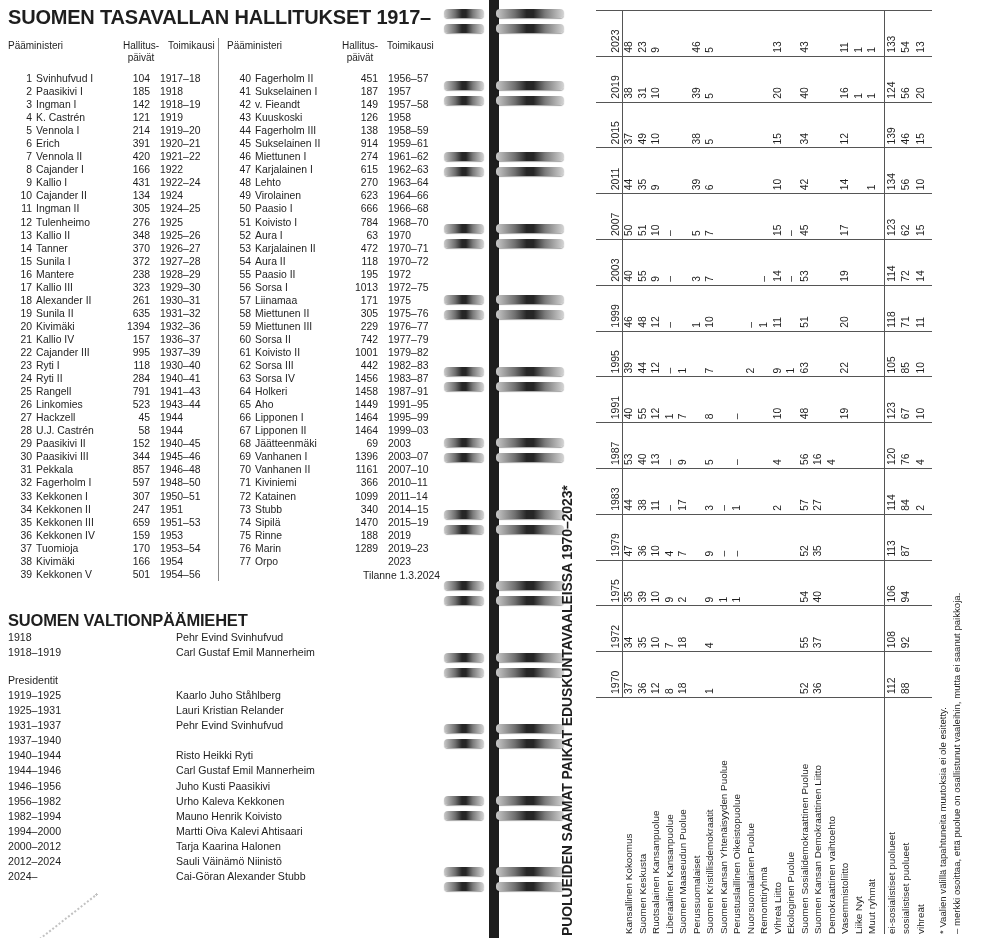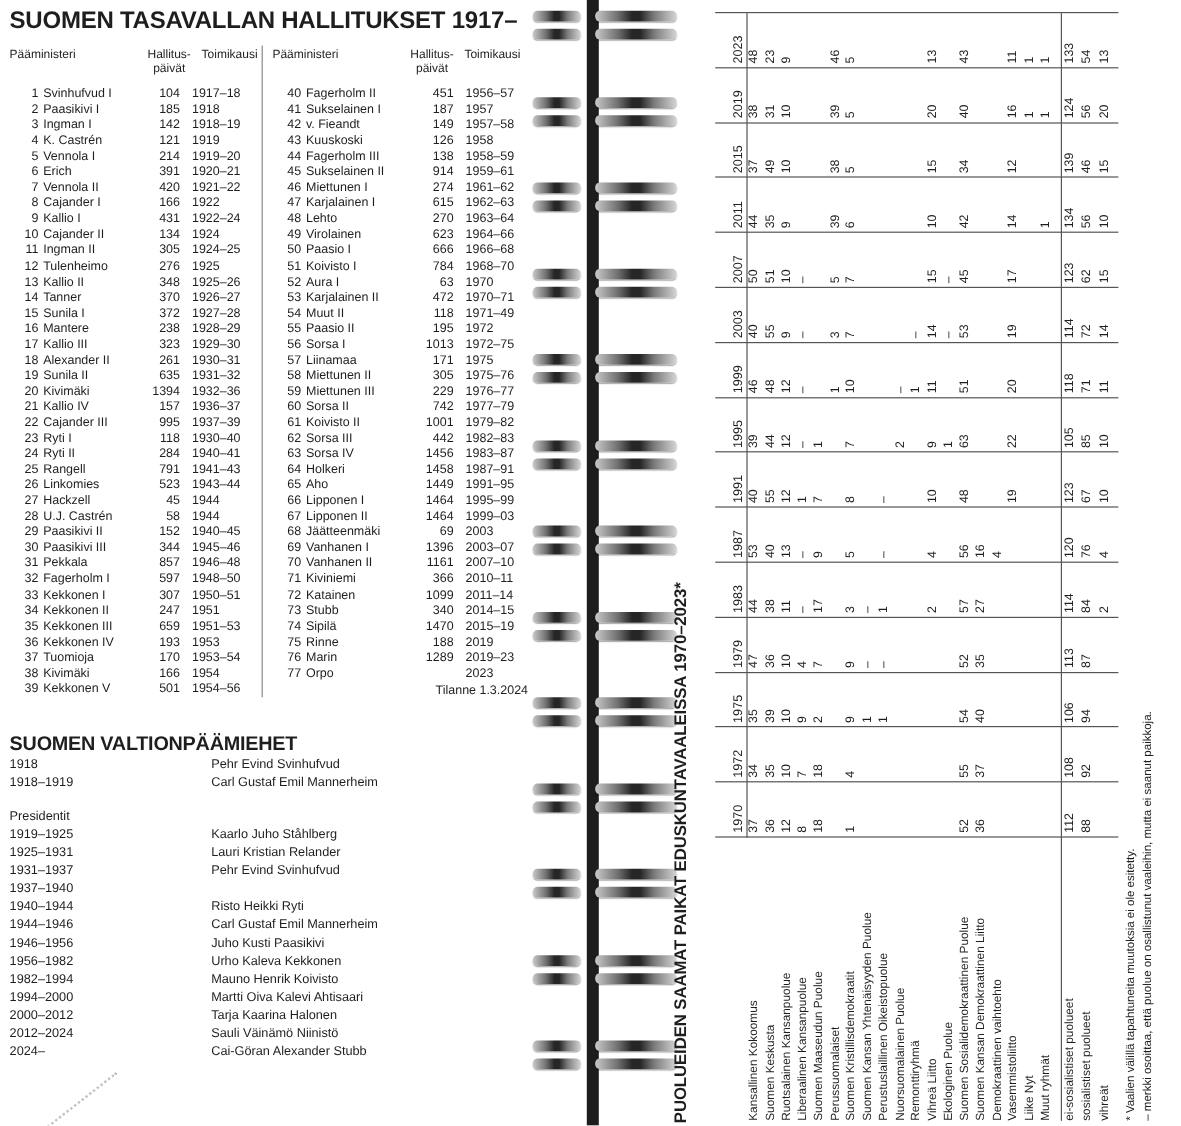--- a/index.html
+++ b/index.html
@@ -281,21 +281,21 @@
           </div>
           <div class="grow">
             <span class="g-idx">35</span>
             <span class="g-name">Kekkonen III</span>
             <span class="g-days">659</span>
             <span class="g-term">1951–53</span>
           </div>
           <div class="grow">
             <span class="g-idx">36</span>
             <span class="g-name">Kekkonen IV</span>
-            <span class="g-days">193</span>
+            <span class="g-days">159</span>
             <span class="g-term">1953</span>
           </div>
           <div class="grow">
             <span class="g-idx">37</span>
             <span class="g-name">Tuomioja</span>
             <span class="g-days">170</span>
             <span class="g-term">1953–54</span>
           </div>
           <div class="grow">
             <span class="g-idx">38</span>
@@ -398,23 +398,23 @@
             <span class="g-term">1970</span>
           </div>
           <div class="grow">
             <span class="g-idx">53</span>
             <span class="g-name">Karjalainen II</span>
             <span class="g-days">472</span>
             <span class="g-term">1970–71</span>
           </div>
           <div class="grow">
             <span class="g-idx">54</span>
-            <span class="g-name">Muut II</span>
+            <span class="g-name">Aura II</span>
             <span class="g-days">118</span>
-            <span class="g-term">1971–49</span>
+            <span class="g-term">1970–72</span>
           </div>
           <div class="grow">
             <span class="g-idx">55</span>
             <span class="g-name">Paasio II</span>
             <span class="g-days">195</span>
             <span class="g-term">1972</span>
           </div>
           <div class="grow">
             <span class="g-idx">56</span>
             <span class="g-name">Sorsa I</span>

